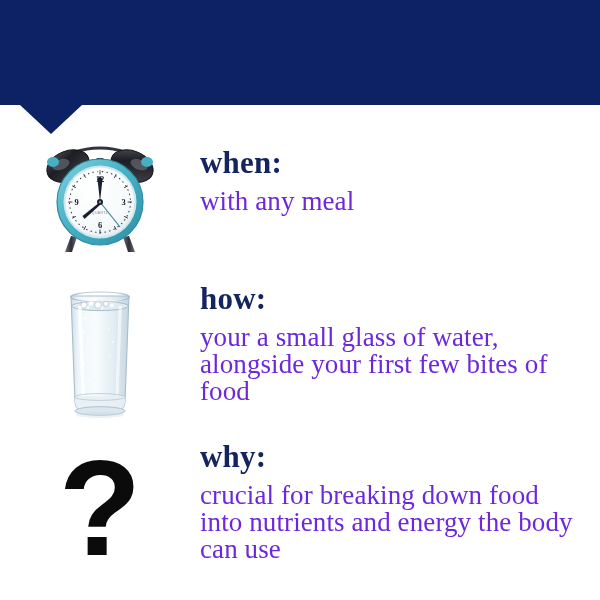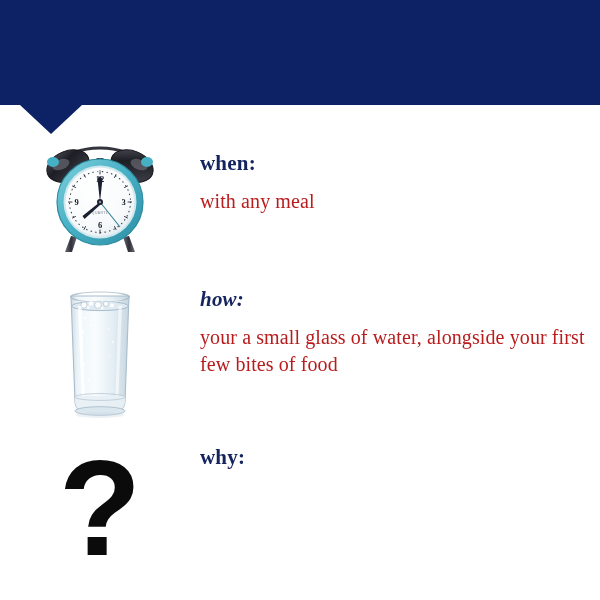--- a/index.html
+++ b/index.html
@@ -83,36 +83,36 @@
     display: flex;
     justify-content: center;
     align-items: flex-start;
   }
   .copy {
     flex: 1 1 auto;
     padding-right: 14px;
   }
   .sec-heading {
     color: #14245e;
-    font-size: 21px;
+    font-size: 31px;
     font-weight: 700;
     line-height: 34px;
     margin: 0 0 8px 0;
     letter-spacing: 0.2px;
   }
   .sec-body {
-    color: #b91c1c;
-    font-size: 20px;
+    color: #6d28d9;
+    font-size: 27px;
     font-weight: 400;
     line-height: 27px;
     margin: 0;
     letter-spacing: 0.1px;
   }
   #section-when .sec-heading { margin-top: 18px; }
-  #section-how  .sec-heading { margin-top: 10px; font-style: italic; }
+  #section-how  .sec-heading { margin-top: 10px; }
   #section-why  .sec-heading { }
 
   
   .clock-wrap  { width: 130px; height: 125px; margin-top: 4px; }
   .glass-wrap  { width: 92px;  height: 135px; margin-top: 12px; }
   .qmark-wrap  { width: 100px; height: 120px; margin-top: 8px;
                  display: flex; align-items: center; justify-content: center; }
 
   .qmark {
     font-family: "Liberation Sans", "DejaVu Sans", sans-serif;
@@ -315,14 +315,15 @@
 </div>
 
 <div class="section" id="section-why">
   <div class="media">
     <div class="qmark-wrap">
       <span class="qmark">?</span>
     </div>
   </div>
   <div class="copy">
     <p class="sec-heading">why:</p>
+    <p class="sec-body">crucial for breaking down food into nutrients and energy the body can use</p>
   </div>
 </div>
 
 </body></html>

